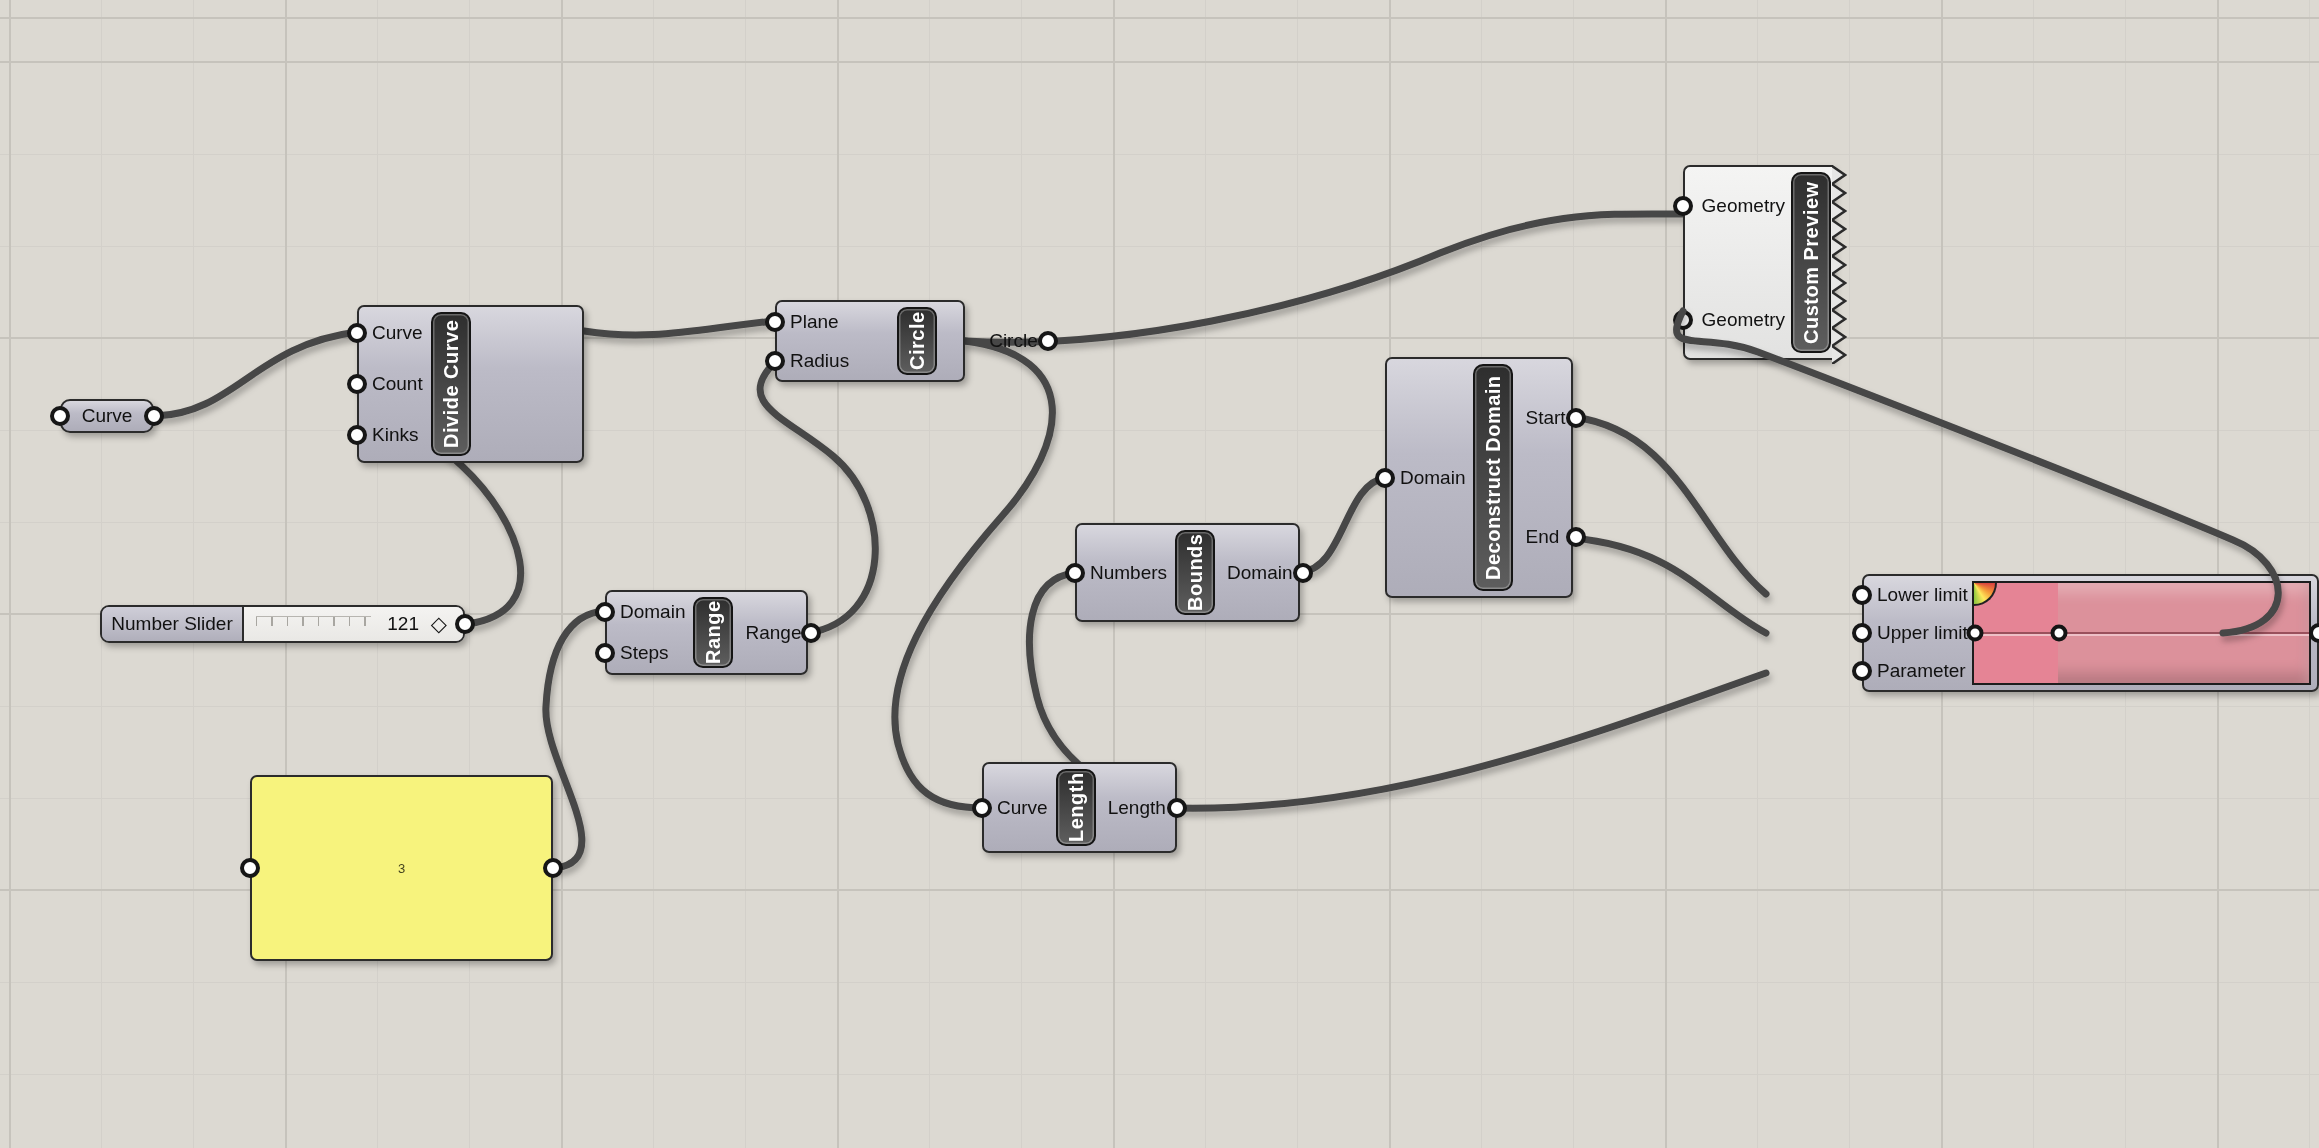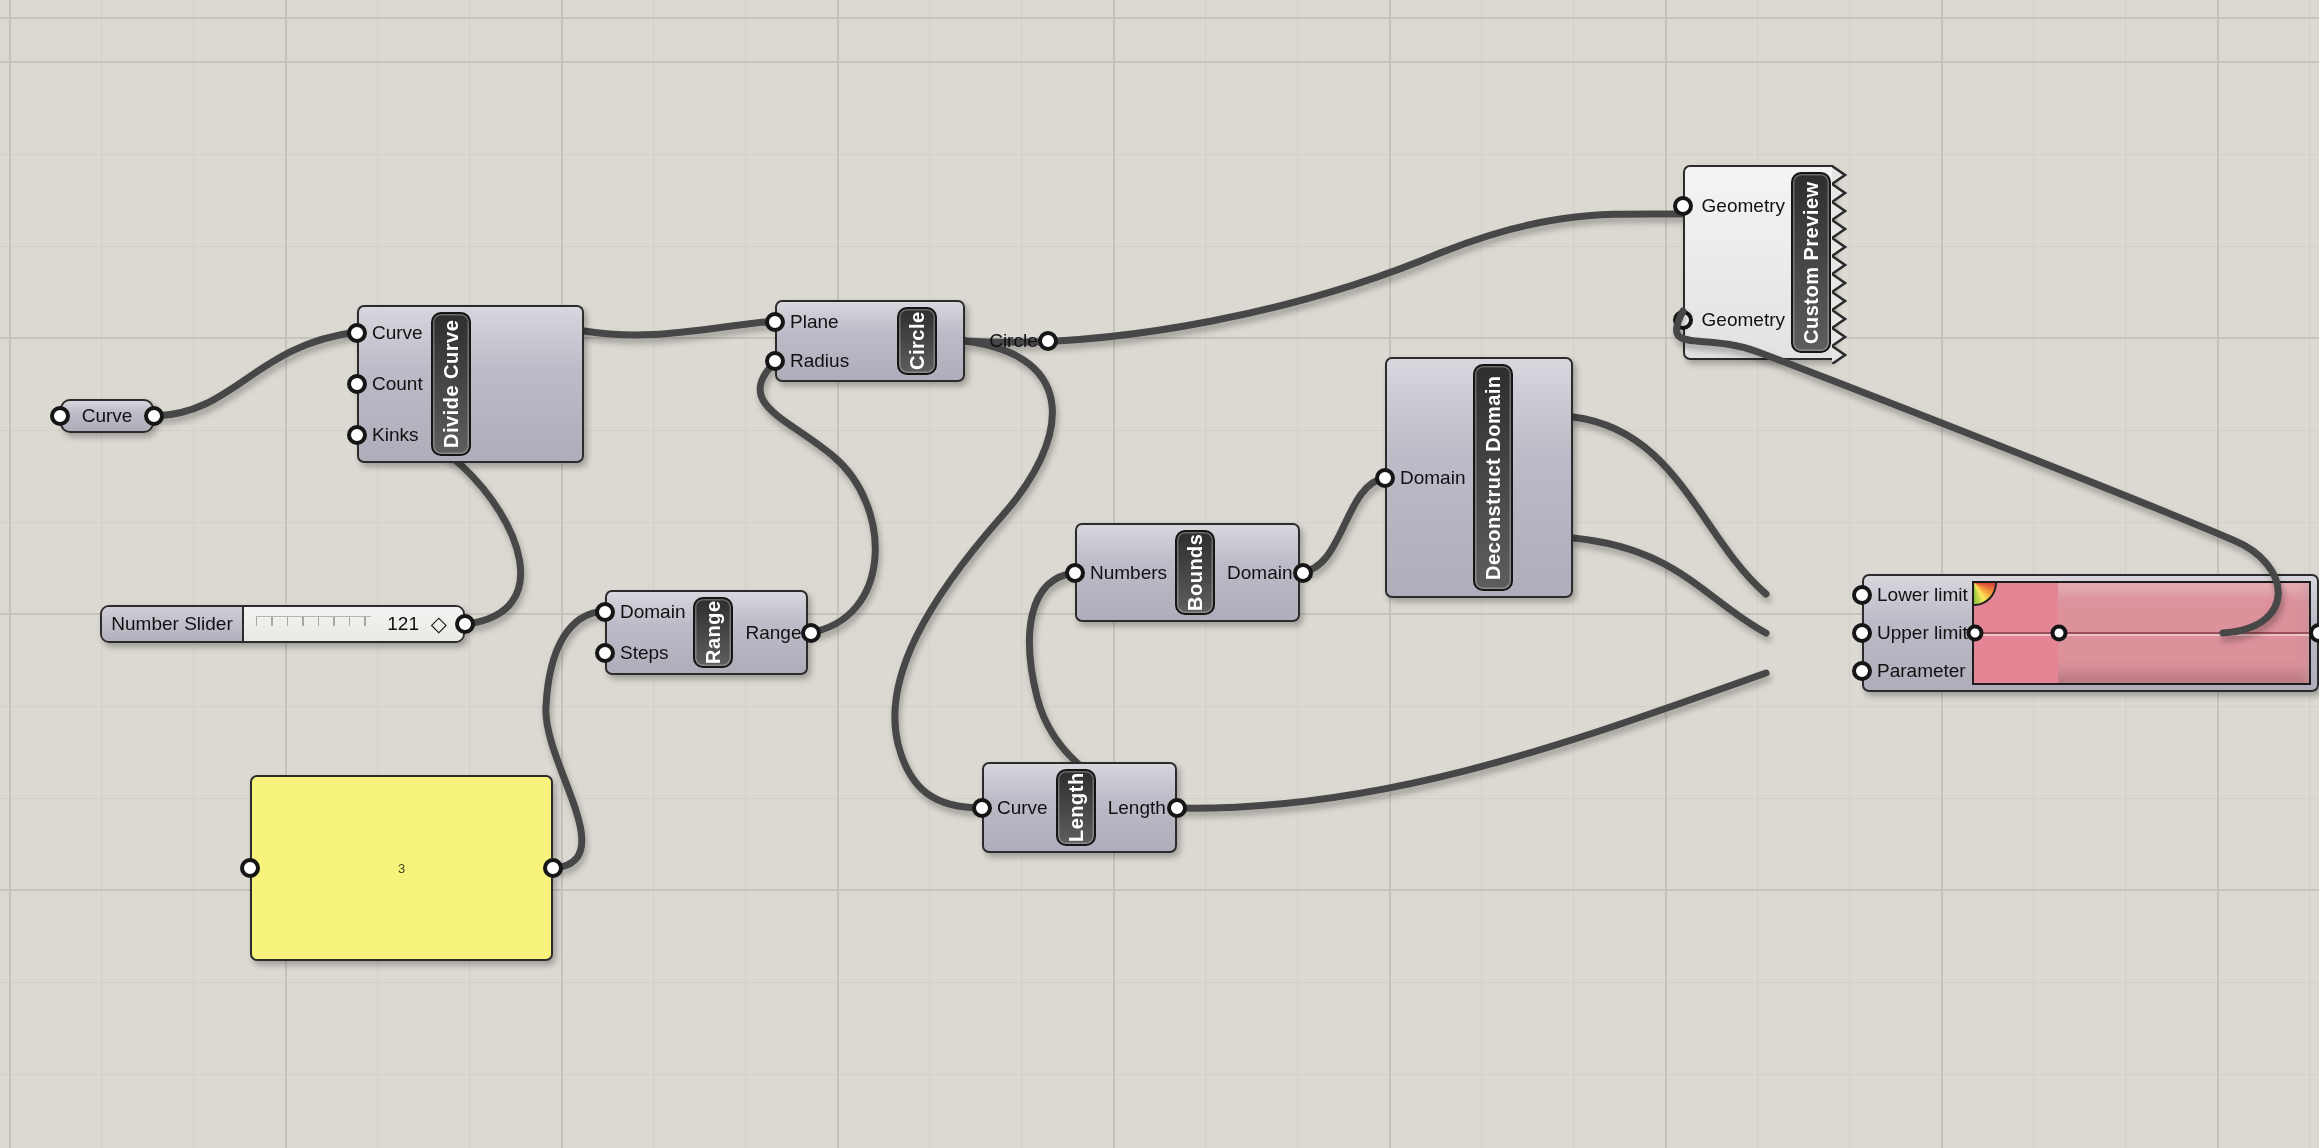--- a/index.html
+++ b/index.html
@@ -199,20 +199,30 @@
   </div>
 
   <div class="node" style="left:1385px;top:357px;width:188px;height:241px;">
     <div class="col in-col">
       <div class="row">
           <span class="port"></span>
           <span>Domain</span>
         </div>
     </div>
     <div class="capsule">Deconstruct Domain</div>
+    <div class="col out-col">
+      <div class="row">
+          <span>Start</span>
+          <span class="port"></span>
+        </div>
+      <div class="row">
+          <span>End</span>
+          <span class="port"></span>
+        </div>
+    </div>
   </div>
 
   <div class="node preview" style="left:1683px;top:165px;width:150px;height:195px;">
     <div class="col in-col">
       <div class="row">
           <span class="port"></span>
           <span>Geometry</span>
         </div>
       <div class="row">
           <span class="port"></span>

